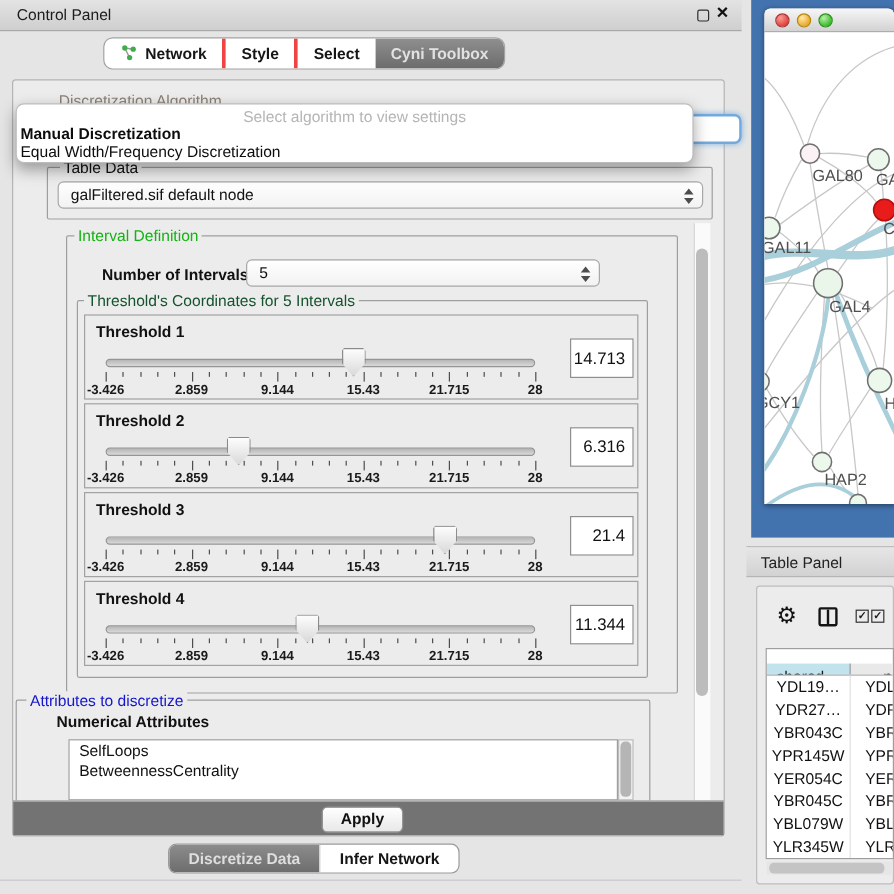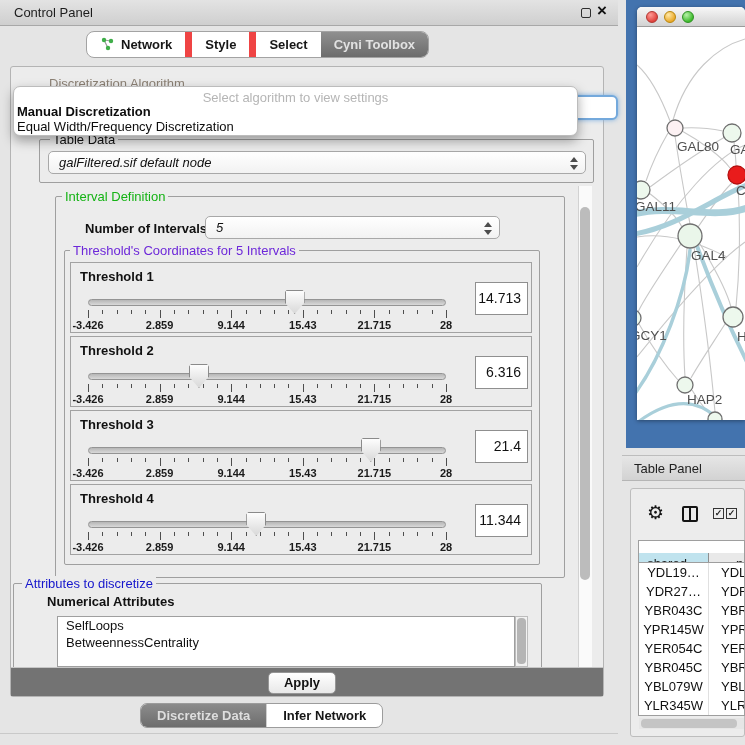--- a/index.html
+++ b/index.html
@@ -14,21 +14,21 @@
   #titlebar .t { position:absolute; left:14px; top:5px; font-size:13px; color:#1c1c1c; }
   #float-btn { position:absolute; left:581px; top:8px; width:10px; height:10px;
     border:1.6px solid #2e2e2e; border-radius:2px; }
   #close-btn { position:absolute; left:597px; top:1px; font-size:17px; font-weight:bold; color:#111; }
 
   
   #top-tabs { left:86px; top:31px; height:27px; display:flex; background:#fff;
     border:1px solid #a3a3a3; border-radius:8px; overflow:hidden; }
   .ttab { display:flex; align-items:center; padding:0 13px; font-size:13px; font-weight:600;
     color:#161616; white-space:nowrap; }
-  .ttab.sep { border-left:7px solid #ef4444; }
+  .ttab.sep { border-left:3px solid #ef4444; }
   .ttab.sel { background:linear-gradient(#8f8f8f,#6c6c6c); color:#e2e2e2; border-left:none; }
   .neticon { width:15px; height:15px; margin-right:6px; }
 
   
   #main-panel { left:10px; top:66px; width:594px; height:631px; background:#ececec;
     border:1px solid #b4b4b4; border-radius:3px; }
 
   .group-title { position:absolute; font-size:13px; background:#ececec; padding:0 3px; z-index:2; }
   .gborder { position:absolute; border:1px solid #9f9f9f; border-radius:2px; }
 
@@ -43,39 +43,39 @@
     border:1px solid #bcbcbc; border-radius:7px; box-shadow:0 5px 12px rgba(0,0,0,.35); z-index:6; }
   #algo-popup .hint { position:absolute; top:3px; width:100%; text-align:center; font-size:13px; color:#b5b5b5; }
   .popitem { position:absolute; left:3px; font-size:13px; color:#0d0d0d; white-space:nowrap; }
   .popitem.b { font-weight:bold; }
 
   
   #tabledata-border { left:39px; top:139px; width:555px; height:44px; }
   #tabledata-title { left:50px; top:132px; color:#111; }
   .combo { position:absolute; background:linear-gradient(#ffffff,#f2f2f2); border:1px solid #a8a8a8;
     border-radius:5px; font-size:13px; color:#111; }
-  .combo .v { position:absolute; left:10px; top:3px; white-space:nowrap;font-style:italic; }
+  .combo .v { position:absolute; left:10px; top:3px; white-space:nowrap; }
   .stepper { position:absolute; right:7px; top:4px; width:9px; }
   .stepper:before, .stepper:after { content:""; position:absolute; left:1px; border-left:4px solid transparent;
     border-right:4px solid transparent; }
   .stepper:before { top:1px; border-bottom:5px solid #4c4c4c; }
   .stepper:after { top:9px; border-top:5px solid #4c4c4c; }
   #tabledata-combo { left:48px; top:151px; width:538px; height:23px; }
   #intervals-combo { left:205px; top:216px; width:295px; height:23px; }
 
   
   #v-scroll-track { left:578px; top:186px; width:14px; height:481px; background:#fafafa; border-left:1px solid #d2d2d2; }
   #v-scroll-thumb { left:580px; top:207px; width:10px; height:373px; background:#bcbcbc; border-radius:5px; }
 
   
   #interval-border { left:55px; top:196px; width:510px; height:382px; }
   #interval-title { left:62px; top:189px; color:#14b314; }
   #intervals-label { position:absolute; left:85px; top:221px; font-size:13px; font-weight:bold; color:#111; }
   #thresholds-border { left:64px; top:250px; width:476px; height:315px; }
-  #thresholds-title { left:70px; top:243px; color:#6d28d9; }
+  #thresholds-title { left:70px; top:243px; color:#14532d; }
 
   .thr-panel { position:absolute; left:70px; width:462px; height:71px; background:#ececec; border:1px solid #a2a2a2; }
   .thr-label { position:absolute; left:9px; top:6px; font-size:13px; font-weight:bold; color:#111; }
   .thr-track { position:absolute; left:17px; top:36px; width:358px; height:7px; border-radius:4px;
     background:linear-gradient(#b6b6b6,#d9d9d9); border:1px solid #949494; }
   .thr-thumb { position:absolute; top:27px; width:20px; height:24px;
     background:linear-gradient(#fdfdfd,#d9d9d9); border:1px solid #8a8a8a;
     clip-path:polygon(10% 0,90% 0,100% 10%,100% 52%,50% 100%,0 52%,0 10%); }
   .tick { position:absolute; width:1px; background:#4e4e4e; top:47px; }
   .tick.minor { height:4px; }

